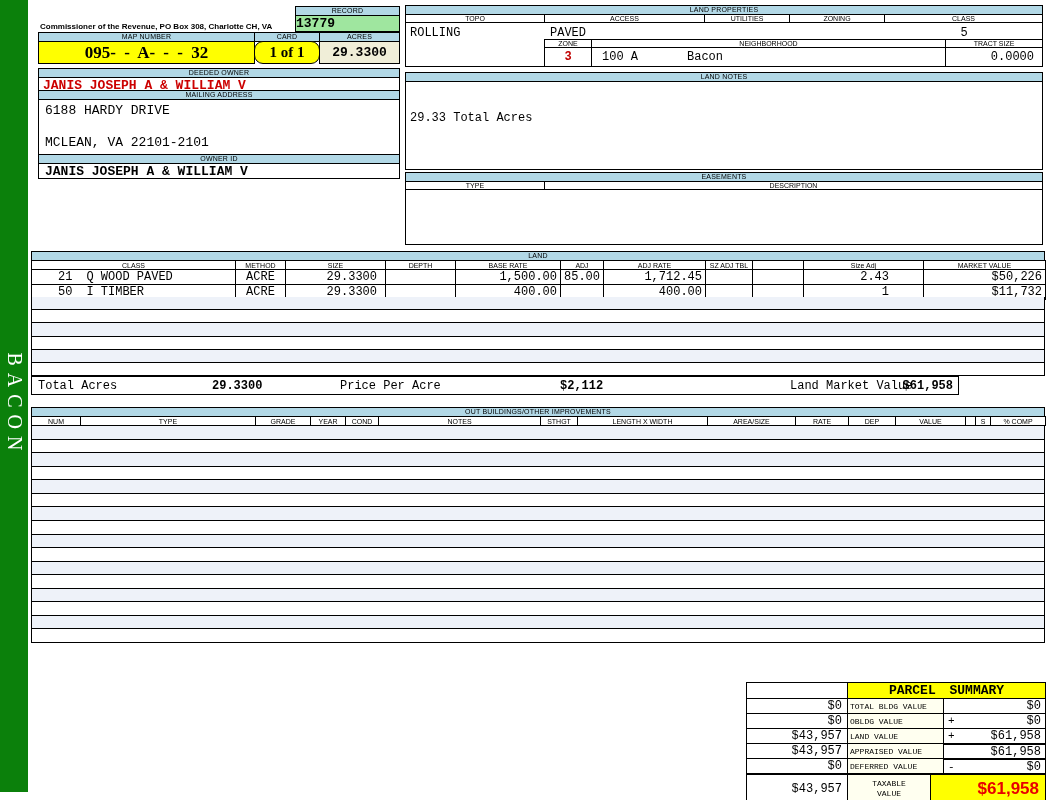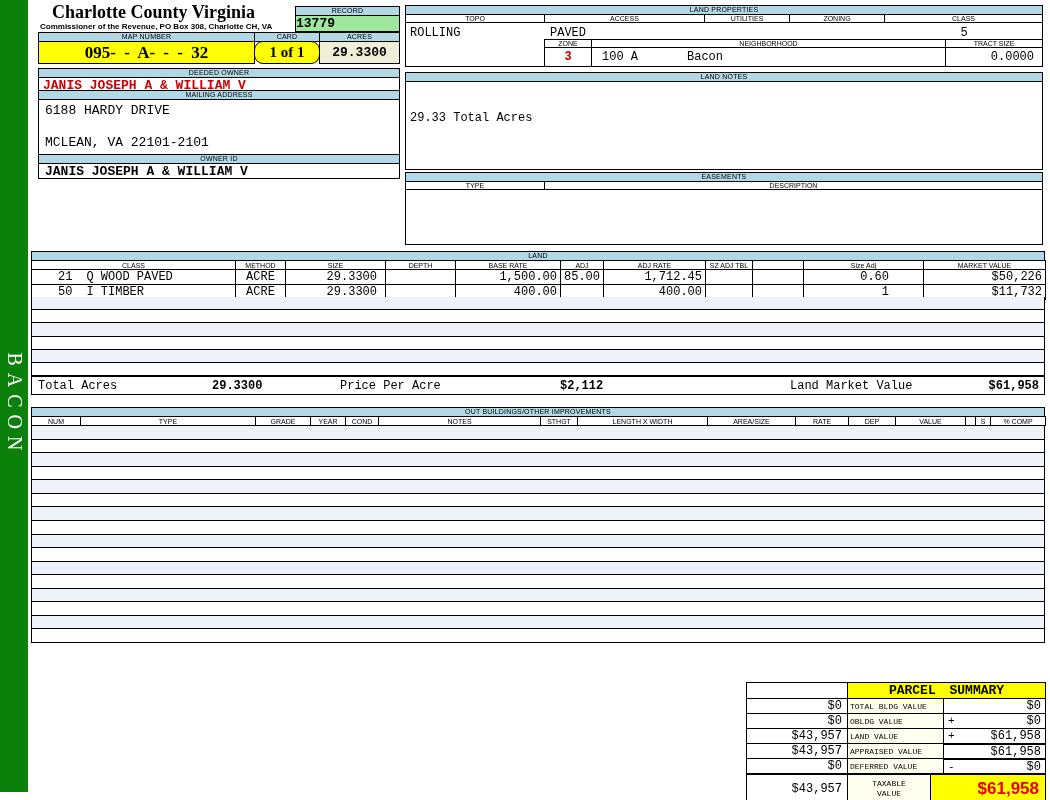--- a/index.html
+++ b/index.html
@@ -68,21 +68,20 @@
 </style>
 </head>
 <body>
 
 <div id="page">
 
   <div class="greenbar">
     <div class="vlabel">BACON</div>
   </div>
 
-  <div class="county-title">Charlotte County Virginia</div>
   <div class="county-sub">Commissioner of the Revenue, PO Box 308, Charlotte CH, VA</div>
 
   <div class="bar" style="left:295px; top:6px; width:105px; height:10px;">RECORD</div>
   <div class="box recval" style="left:295px; top:15px; width:105px; height:17px;">13779</div>
 
   <div class="bar" style="left:38px;  top:32px; width:217px; height:10px;">MAP NUMBER</div>
   <div class="bar" style="left:254px; top:32px; width:66px;  height:10px;">CARD</div>
   <div class="bar" style="left:319px; top:32px; width:81px;  height:10px;">ACRES</div>
   <div class="box yellow mapval" style="left:38px;  top:41px; width:217px; height:23px;">095- - A- - - 32</div>
   <div class="box yellow cardval" style="left:254px; top:41px; width:66px;  height:23px;border-radius:9px;">1 of 1</div>
@@ -161,21 +160,21 @@
     <tr class="d">
       <td class="l"><span class="clsnum">21</span><span class="clsname">Q WOOD PAVED</span></td>
       <td class="c">ACRE</td>
       <td class="r" style="padding-right:8px;">29.3300</td>
       <td class="r"></td>
       <td class="r">1,500.00</td>
       <td class="r">85.00</td>
       <td class="r">1,712.45</td>
       <td></td>
       <td></td>
-      <td class="r szadj">0.60</td>
+      <td class="r szadj">2.43</td>
       <td class="r">$50,226</td>
     </tr>
     <tr class="d">
       <td class="l"><span class="clsnum">50</span><span class="clsname">I TIMBER</span></td>
       <td class="c">ACRE</td>
       <td class="r" style="padding-right:8px;">29.3300</td>
       <td class="r"></td>
       <td class="r">400.00</td>
       <td class="r"></td>
       <td class="r">400.00</td>
@@ -187,21 +186,21 @@
   </tbody>
     </table>
   <div class="erows" style="left:31px; top:297px; width:1014px; height:79px;">
     <div></div>
       <div></div>
       <div></div>
       <div></div>
       <div></div>
       <div></div>
   </div>
-  <div class="totrow" style="left:31px; top:376px; width:1014px; height:19px;text-decoration:underline;">
+  <div class="totrow" style="left:31px; top:376px; width:928px; height:19px;text-decoration:underline;">
     <span style="left:6px;">Total Acres</span>
     <span style="left:180px;" class="b">29.3300</span>
     <span style="left:308px;">Price Per Acre</span>
     <span style="left:528px;" class="b">$2,112</span>
     <span style="left:758px;">Land Market Value</span>
     <span style="right:5px;" class="b">$61,958</span>
   </div>
 
   <div class="bar" style="left:31px; top:407px; width:1014px; height:10px;">OUT BUILDINGS/OTHER IMPROVEMENTS</div>
   <table class="grid" style="left:31px; top:416px; width:1014px;">

